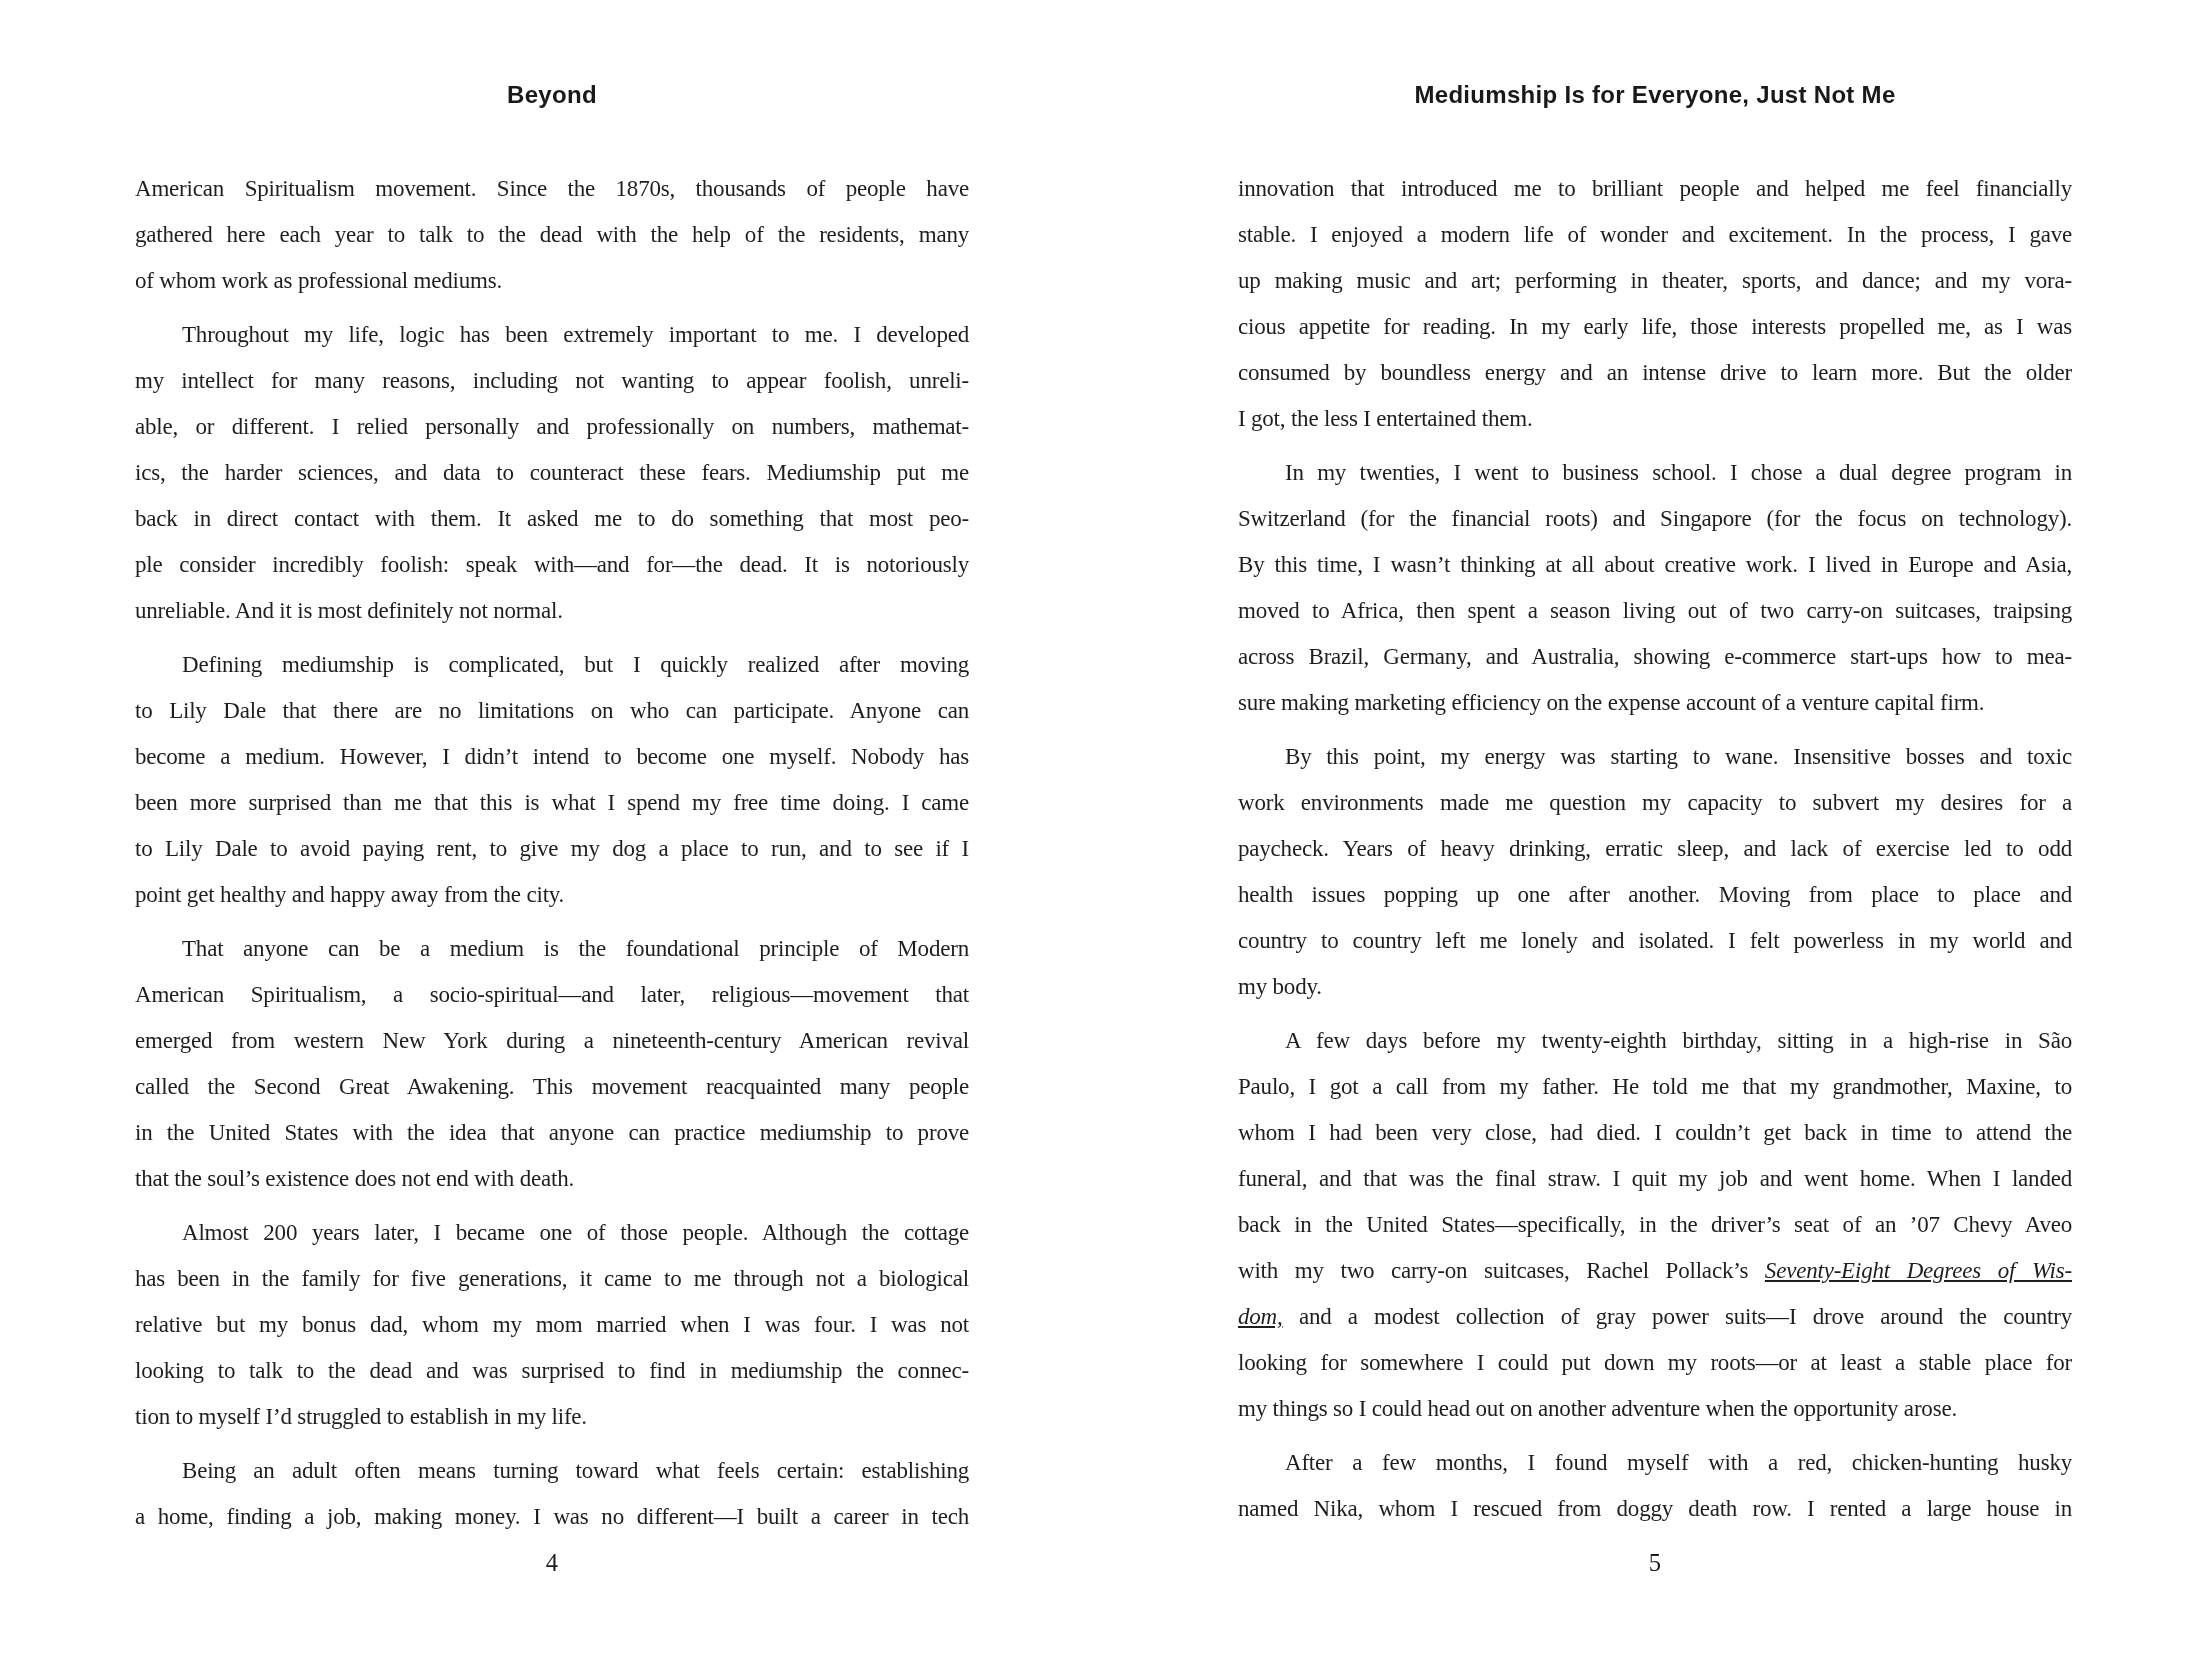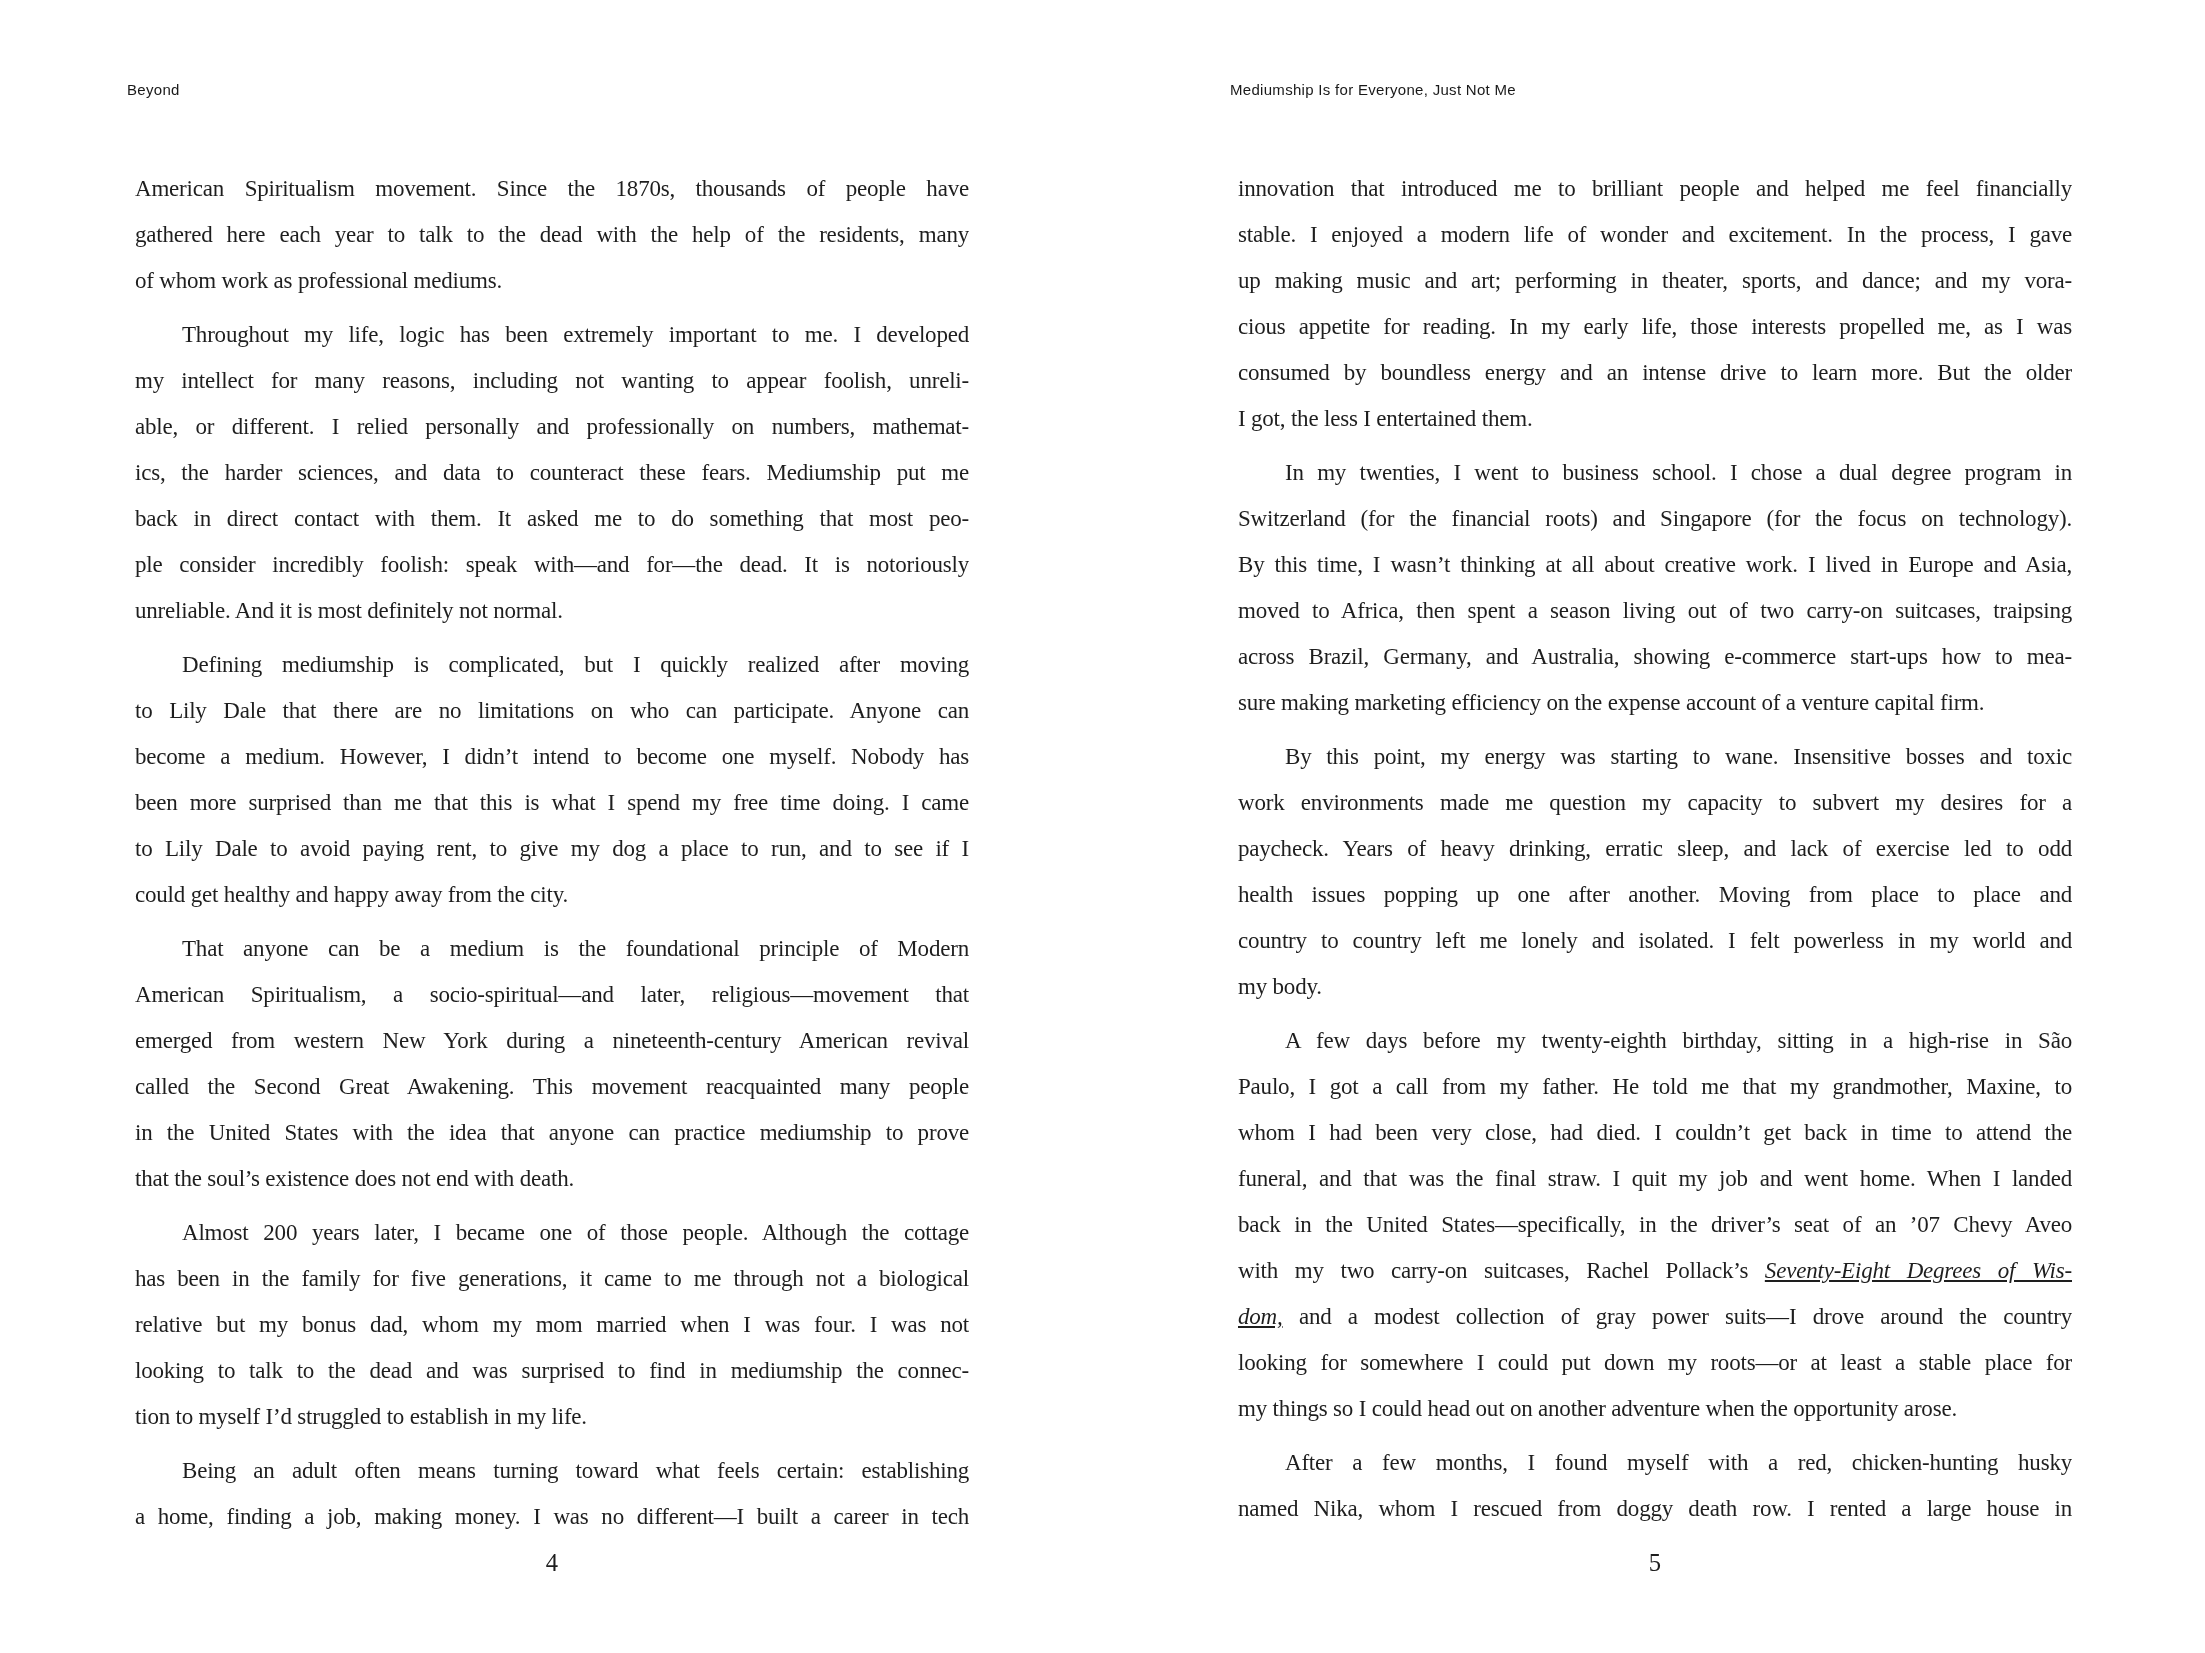--- a/index.html
+++ b/index.html
@@ -23,23 +23,24 @@
     background: #ffffff;
   }
   #page-left  { left: 0; }
   #page-right { left: 1103px; }
 
   .running-header {
     position: absolute;
     top: 81px;
     left: 127px;
     width: 850px;
+    text-align: center;
     font-family: "Liberation Sans", sans-serif;
-    font-weight: normal;
-    font-size: 15px;
+    font-weight: bold;
+    font-size: 24px;
     letter-spacing: 0.3px;
     color: #191919;
   }
 
   .textblock {
     position: absolute;
     top: 158px;
     left: 127px;
     width: 850px;
     font-size: 23px;
@@ -92,21 +93,21 @@
         <div class="line">back in direct contact with them. It asked me to do something that most peo-</div>
         <div class="line">ple consider incredibly foolish: speak with—and for—the dead. It is notoriously</div>
         <div class="line lastline">unreliable. And it is most definitely not normal.</div>
       </div>
       <div class="paragraph">
         <div class="line indent">Defining mediumship is complicated, but I quickly realized after moving</div>
         <div class="line">to Lily Dale that there are no limitations on who can participate. Anyone can</div>
         <div class="line">become a medium. However, I didn’t intend to become one myself. Nobody has</div>
         <div class="line">been more surprised than me that this is what I spend my free time doing. I came</div>
         <div class="line">to Lily Dale to avoid paying rent, to give my dog a place to run, and to see if I</div>
-        <div class="line lastline">could get healthy and happy away from the city.</div>
+        <div class="line lastline">point get healthy and happy away from the city.</div>
       </div>
       <div class="paragraph">
         <div class="line indent">That anyone can be a medium is the foundational principle of Modern</div>
         <div class="line">American Spiritualism, a socio-spiritual—and later, religious—movement that</div>
         <div class="line">emerged from western New York during a nineteenth-century American revival</div>
         <div class="line">called the Second Great Awakening. This movement reacquainted many people</div>
         <div class="line">in the United States with the idea that anyone can practice mediumship to prove</div>
         <div class="line lastline">that the soul’s existence does not end with death.</div>
       </div>
       <div class="paragraph">

